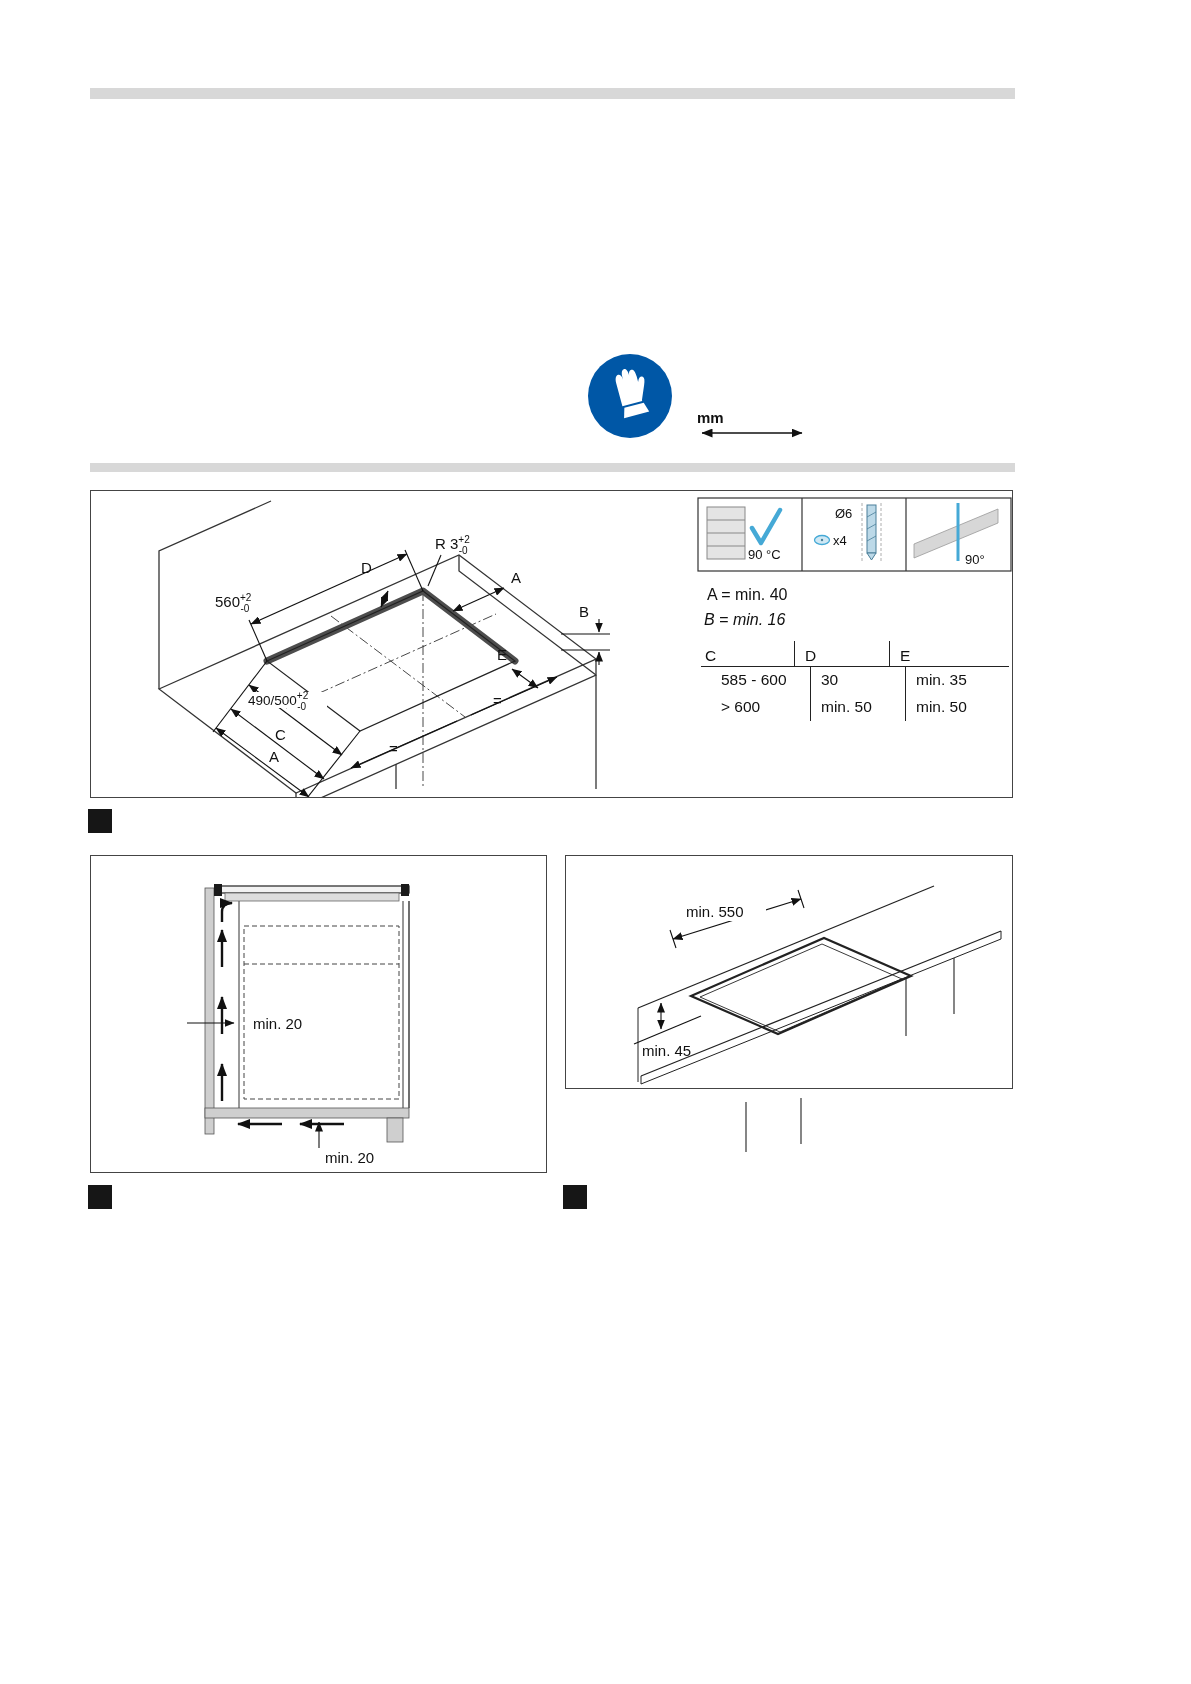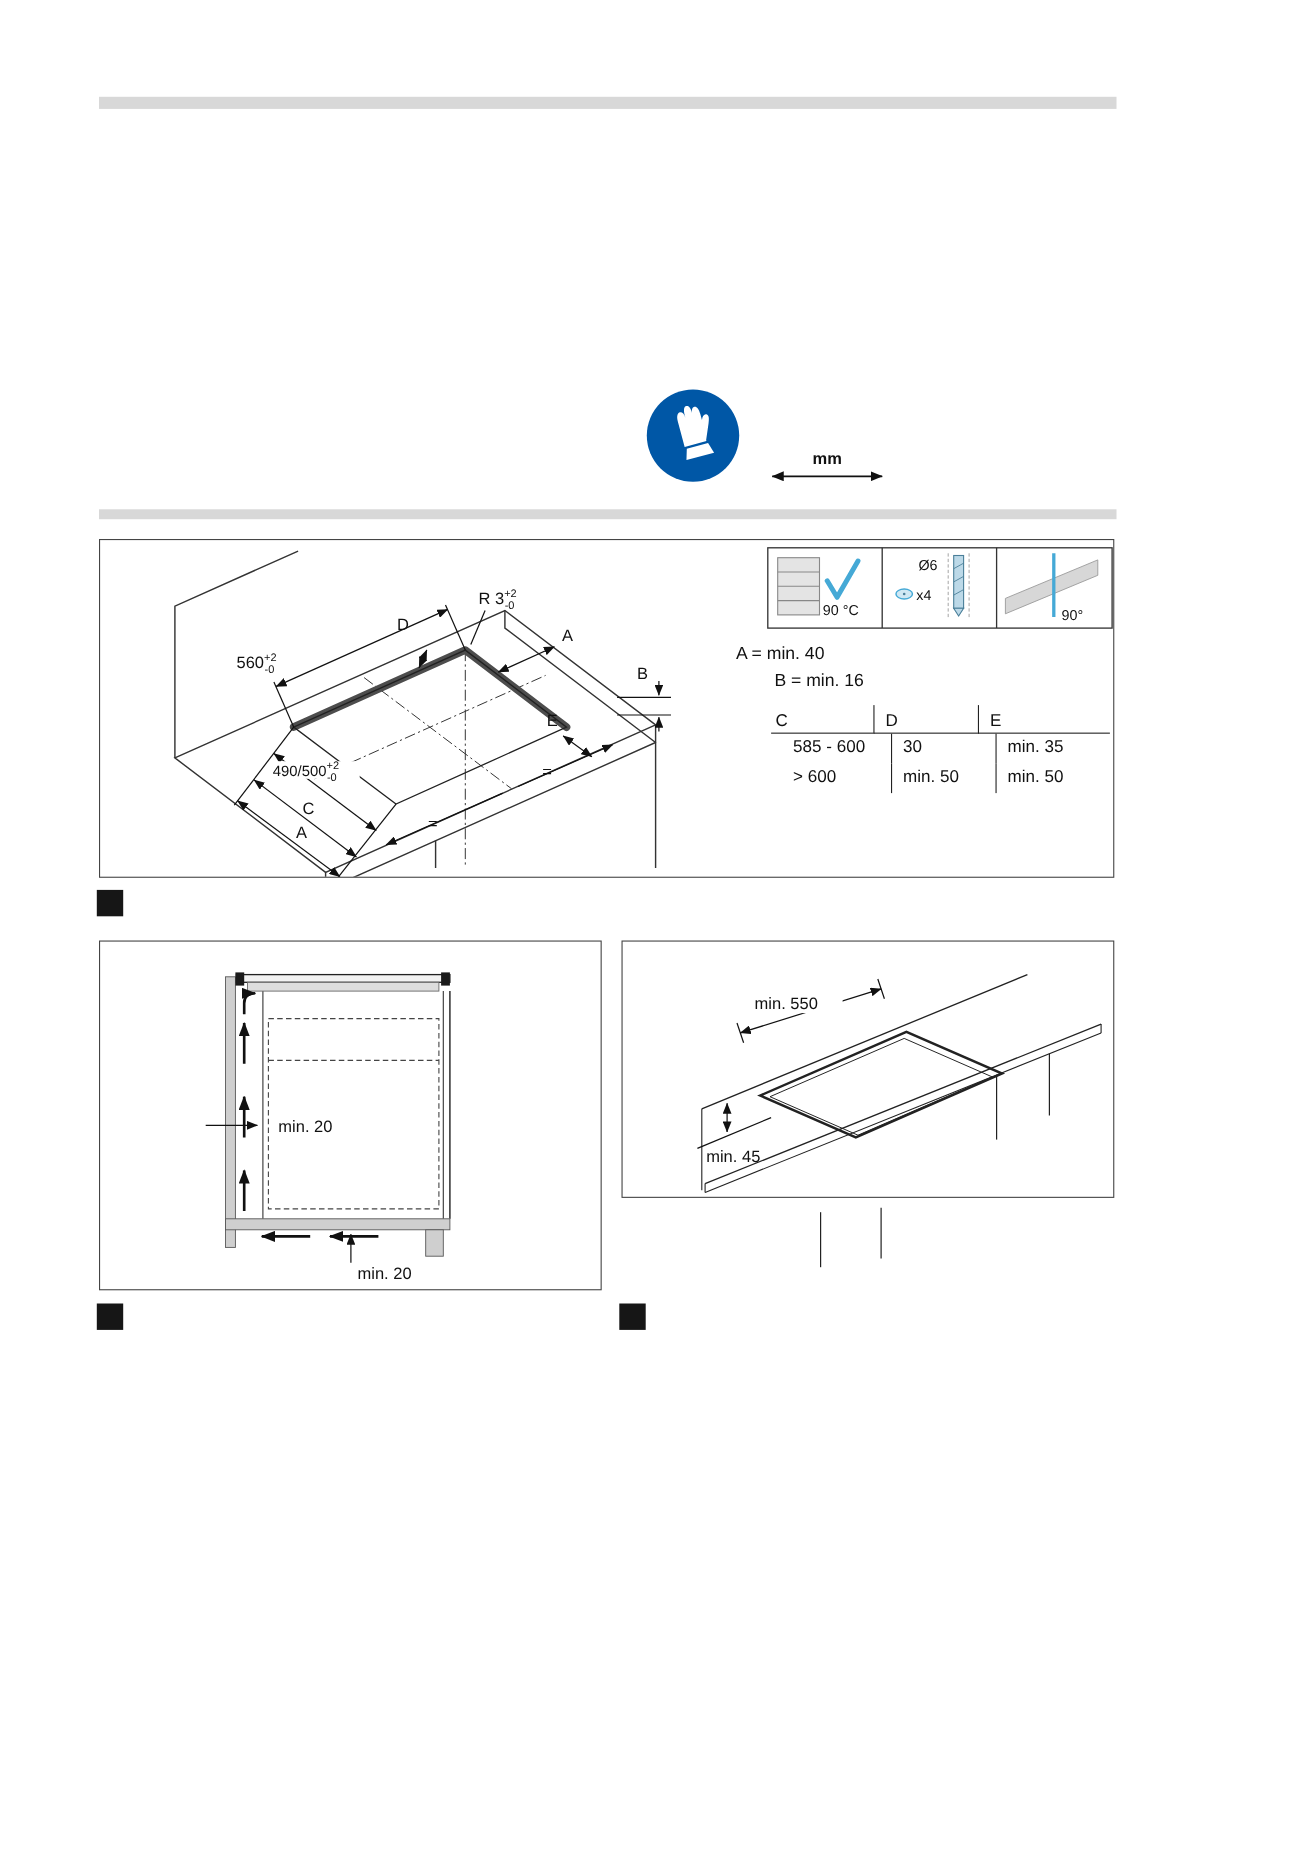--- a/index.html
+++ b/index.html
@@ -4,21 +4,21 @@
 <style>
   * { margin:0; padding:0; box-sizing:border-box; }
   html,body { background:#ffffff; }
   .page { position:relative; width:1191px; height:1684px; background:#fff;
           font-family:"Liberation Sans", sans-serif; color:#111; overflow:hidden; }
   .rule { position:absolute; left:90px; width:925px; background:#d8d8d8; }
   .figure { position:absolute; border:1px solid #444; background:#fff; }
   .figure > svg { position:absolute; left:0; top:0; }
   .figmark { position:absolute; width:24px; height:24px; background:#161616; }
   .note { position:absolute; font-size:16px; color:#111; white-space:nowrap; }
-  .mm-label { position:absolute; font-weight:bold; font-size:15px; text-align:center; }
+  .mm-label { position:absolute; font-weight:bold; font-size:15px; }
   .glove { position:absolute; }
   .mm-arrow { position:absolute; }
   .dtable { position:absolute; display:grid; grid-template-columns:93px 95px 120px; font-size:15.5px; }
   .dtable .cell { height:27px; padding-top:4px;margin-left:16px; }
   .dtable .h { height:26px; padding-top:6px; border-bottom:1px solid #222; }
   .cL { border-left:1px solid #222; }
   .p1 { padding-left:4px; } .p2 { padding-left:10px; } .p3 { padding-left:10px; }
   svg text { font-family:"Liberation Sans", sans-serif; font-size:15px; fill:#111; }
   svg text.tsm { font-size:13px; }
   .tol { font-size:10px; }
@@ -148,22 +148,22 @@
         </g>
 
         <g>
           <polygon points="823,53 907,18 907,32 823,67" fill="#d7d7d7" stroke="#999" stroke-width="0.8"></polygon>
           <line x1="867" y1="12" x2="867" y2="70" stroke="#45a9d6" stroke-width="3"></line>
           <text class="tsm" x="874" y="73">90°</text>
         </g>
       </g>
     </svg>
 
-    <div class="note" style="left:578px;top:95px;">A = min. 40</div>
-    <div class="note" style="left:613px;top:120px;">B = min. 16</div>
+    <div class="note" style="left:616px;top:95px;">A = min. 40</div>
+    <div class="note" style="left:613px;top:120px;font-style:italic;">B = min. 16</div>
 
     <div class="dtable" style="left:610px;top:150px;width:308px;">
       <div class="h p1">C</div>
       <div class="h p2 cL">D</div>
       <div class="h p3 cL">E</div>
       <div class="cell p1">585 - 600</div>
       <div class="cell p2 cL">30</div>
       <div class="cell p3 cL">min. 35</div>
       <div class="cell p1">&gt; 600</div>
       <div class="cell p2 cL">min. 50</div>

